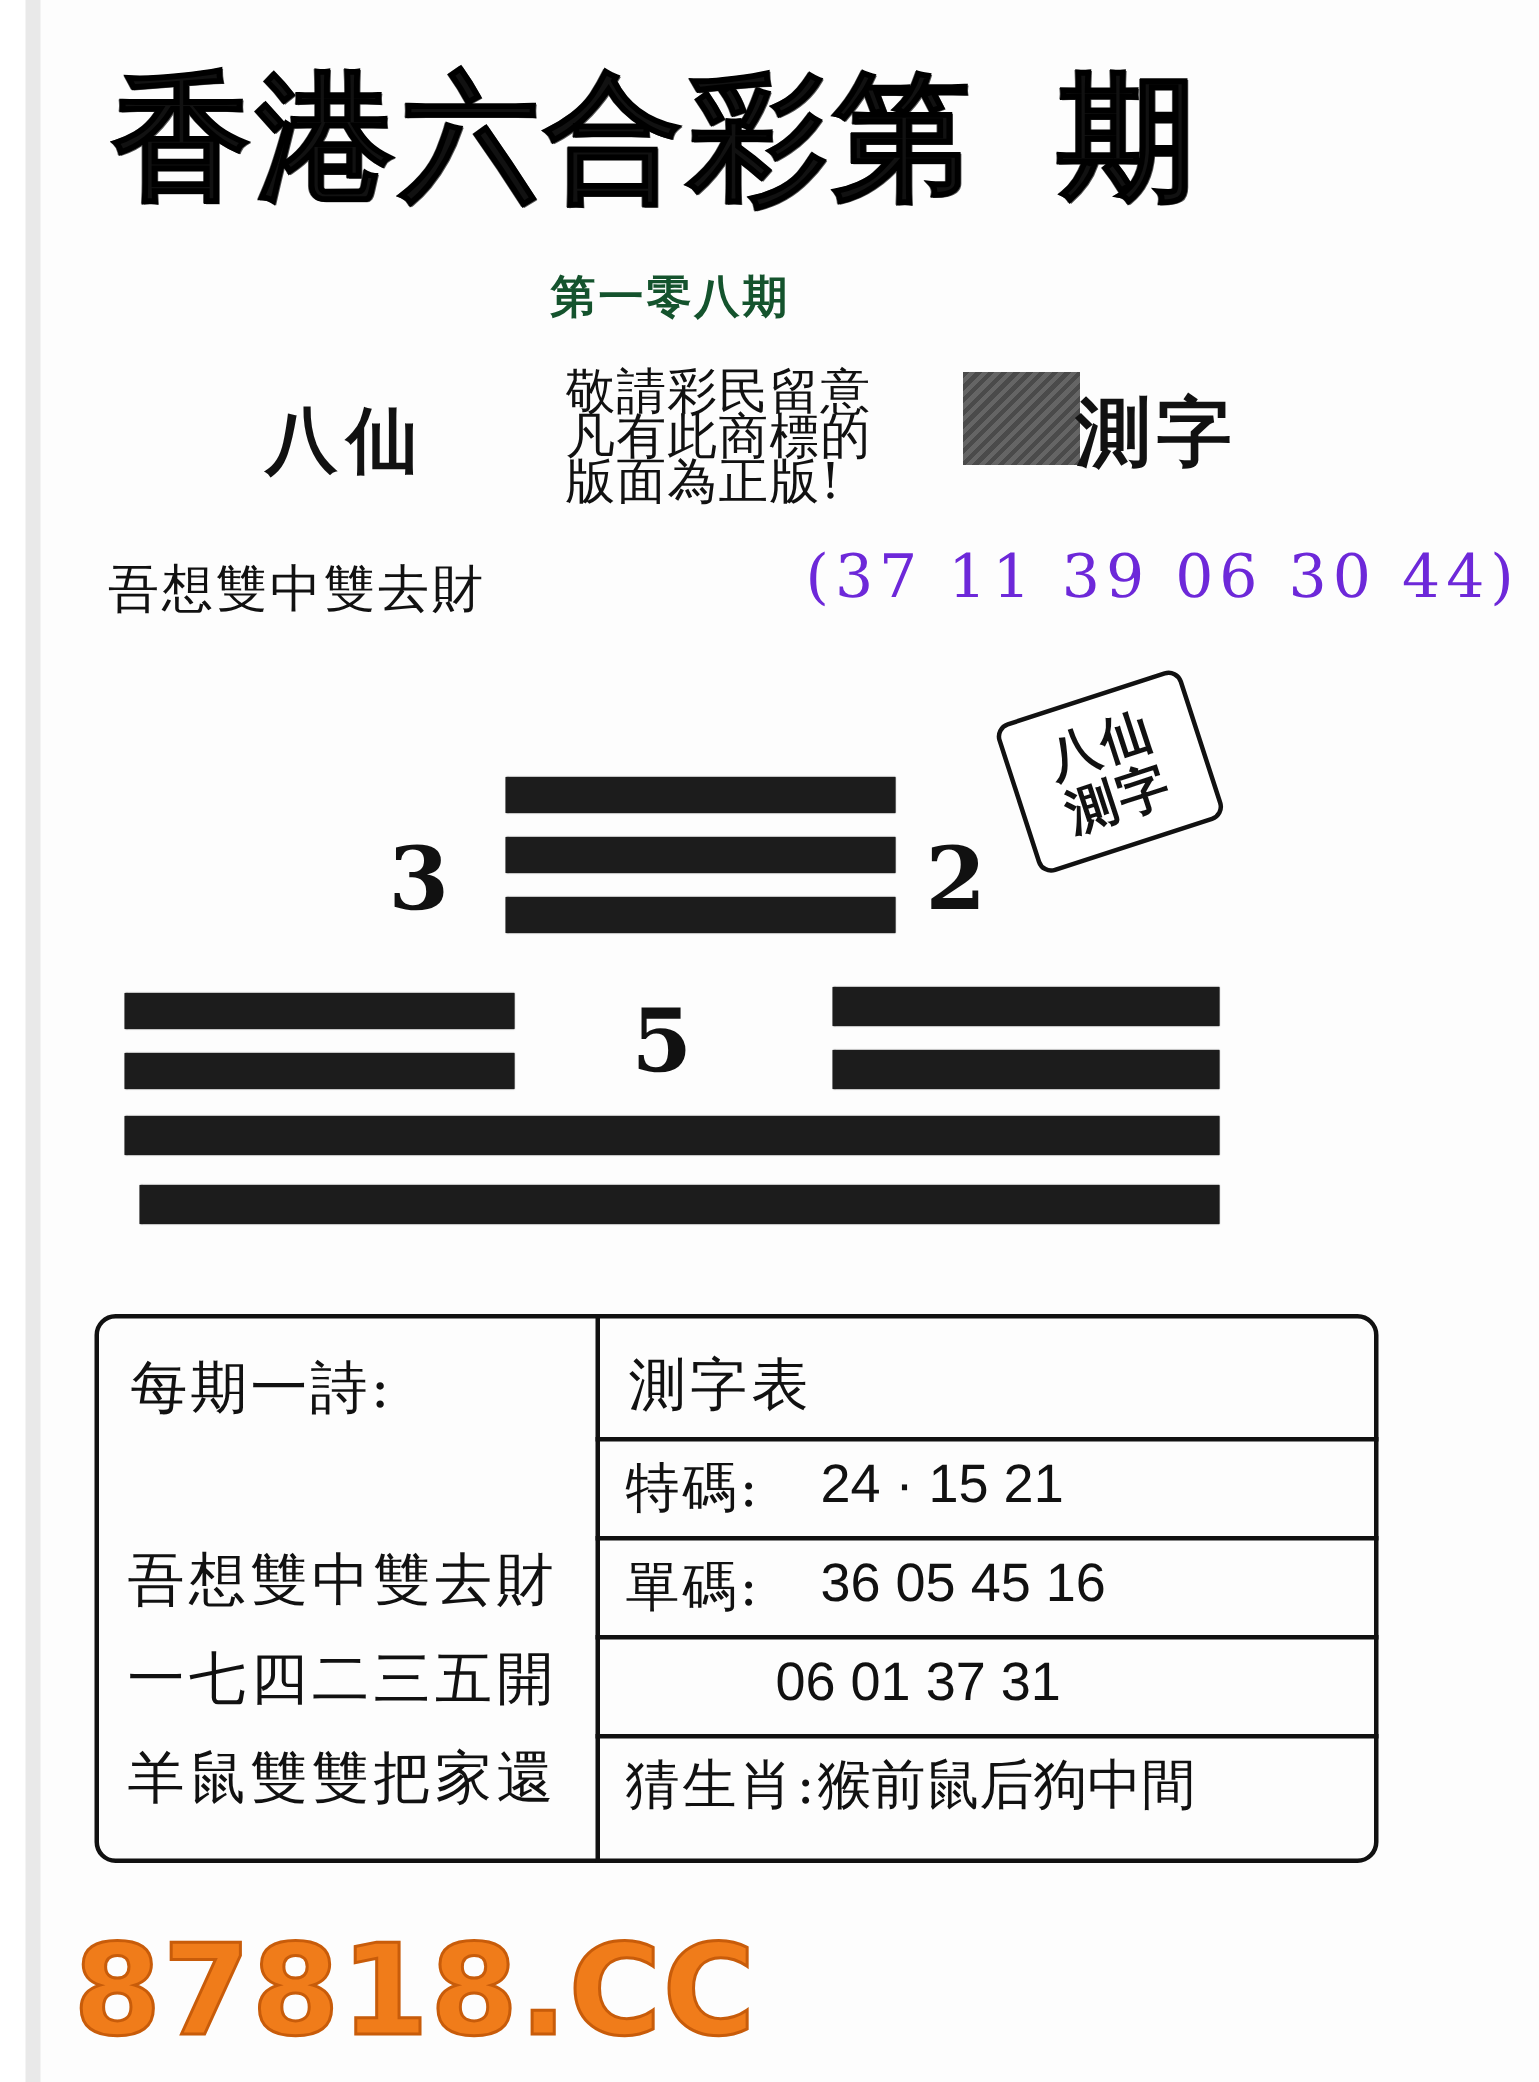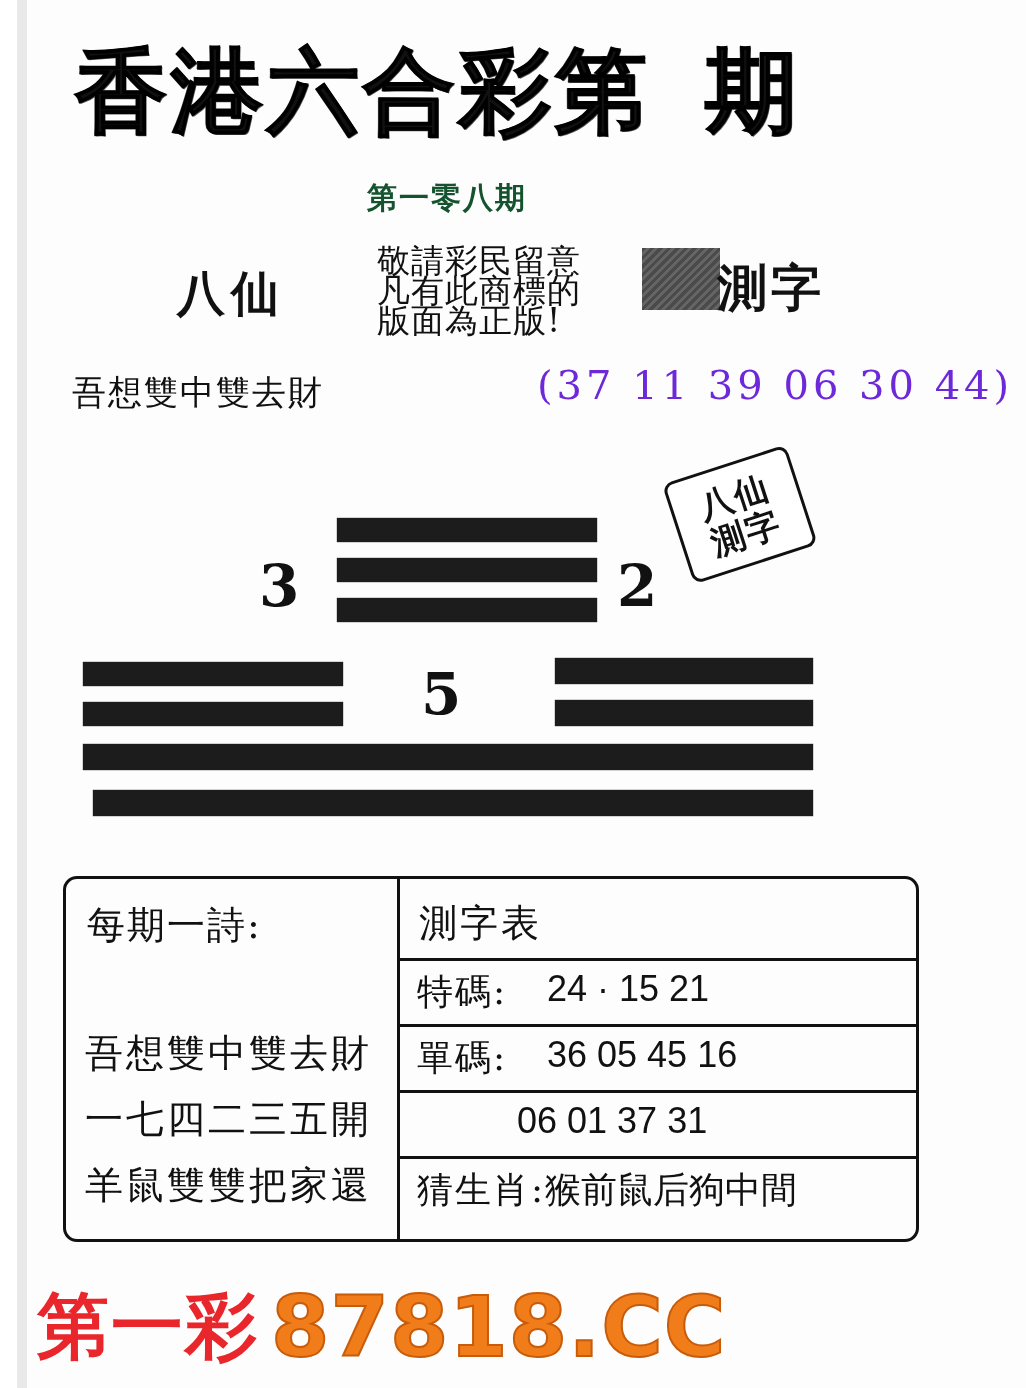--- a/index.html
+++ b/index.html
@@ -231,17 +231,16 @@
 
   <div class="row-label" style="left:400px;top:1034px;">單碼:</div>
   <div class="row-nums" style="left:530px;top:1034px;">36  05    45   16</div>
 
   <div class="row-nums" style="left:500px;top:1100px;">06   01   37  31</div>
 
   <div class="row-label" style="left:400px;top:1166px;">猜生肖:</div>
   <div class="row-nums" style="left:528px;top:1166px;">猴前鼠后狗中間</div>
 
   <div class="footer">
-    <span class="red">第一彩</span>
     <span class="orange">87818.CC</span>
   </div>
 
 </div>
 
 </body></html>

